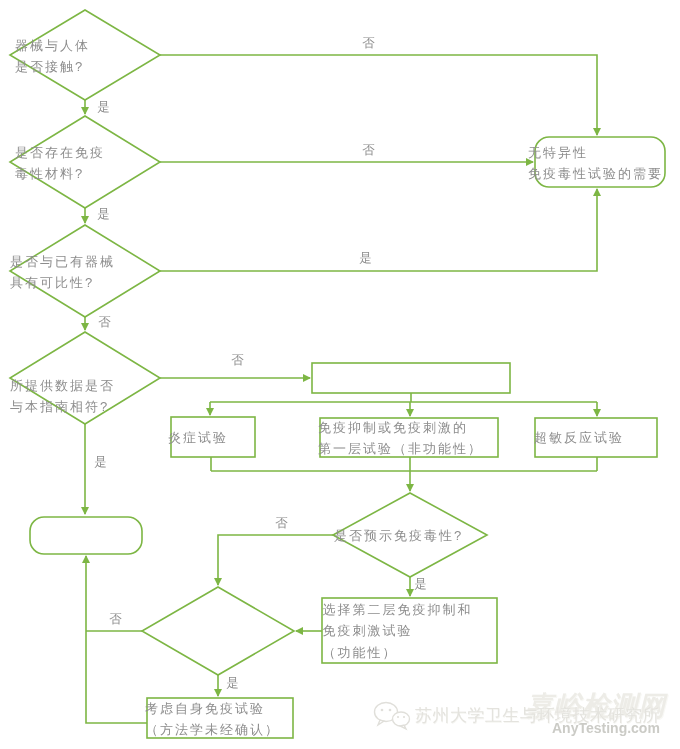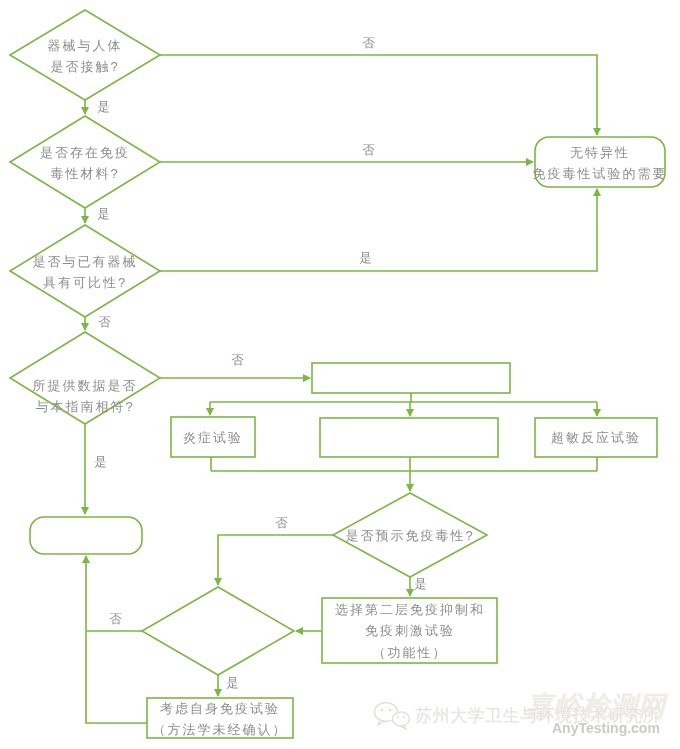--- a/index.html
+++ b/index.html
@@ -17,21 +17,20 @@
     overflow: hidden;
     font-family: "Liberation Sans", "DejaVu Sans", sans-serif;
   }
   svg.flow { position: absolute; left: 0; top: 0; }
   .edge { fill: none; stroke: var(--line); stroke-width: 1.6; }
   .shape { fill: #ffffff; stroke: var(--line); stroke-width: 1.6; }
   #arrowhead path { fill: var(--line); stroke: none; }
   .nlabel {
     position: absolute;
     transform: translate(-50%, -50%);
-    text-align: center;
     color: var(--text);
     font-size: 13px;
     line-height: 1.65;
     letter-spacing: 2px;
     white-space: pre-line;
   }
   .elabel {
     position: absolute;
     transform: translate(-50%, -50%);
     color: var(--text);
@@ -123,20 +122,22 @@
 是否接触?</div>
   <div class="nlabel" style="left:85px;top:163px;width:140px">是否存在免疫
 毒性材料?</div>
   <div class="nlabel" style="left:85px;top:272px;width:150px">是否与已有器械
 具有可比性?</div>
   <div class="nlabel" style="left:85px;top:396px;width:150px">所提供数据是否
 与本指南相符?</div>
   <div class="nlabel" style="left:600px;top:163px;width:144px">无特异性
 免疫毒性试验的需要</div>
   <div class="nlabel" style="left:213px;top:438px;width:90px">炎症试验</div>
+  <div class="nlabel" style="left:409px;top:438px;width:182px">免疫抑制或免疫刺激的
+第一层试验（非功能性）</div>
   <div class="nlabel" style="left:596px;top:438px;width:124px">超敏反应试验</div>
   <div class="nlabel" style="left:410px;top:536px;width:152px">是否预示免疫毒性?</div>
   <div class="nlabel" style="left:410px;top:631px;width:175px">选择第二层免疫抑制和
 免疫刺激试验
 （功能性）</div>
   <div class="nlabel" style="left:220px;top:719px;width:150px">考虑自身免疫试验
 （方法学未经确认）</div>
 
   <div class="elabel" style="left:104px;top:107px">是</div>
   <div class="elabel" style="left:369px;top:43px">否</div>

